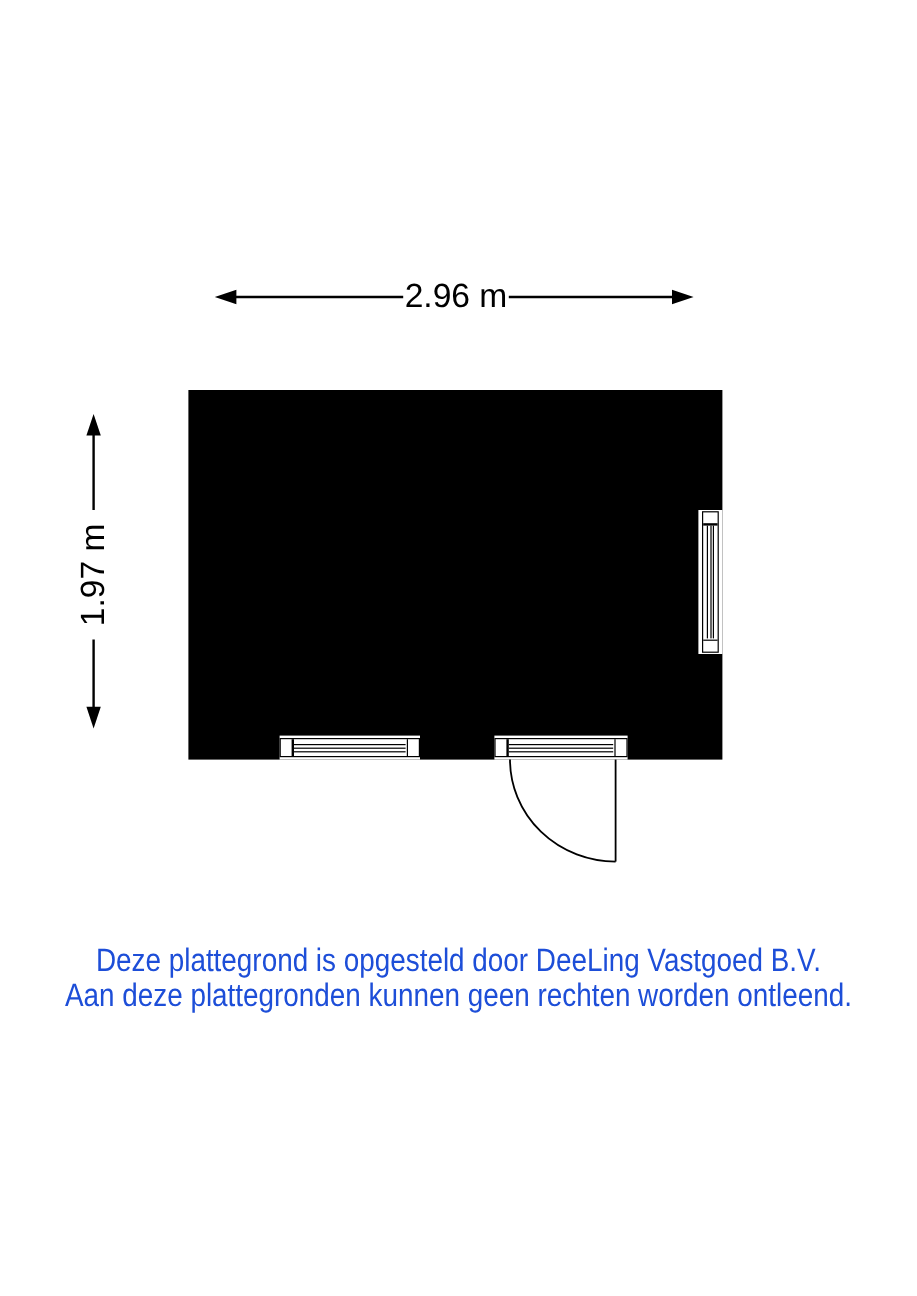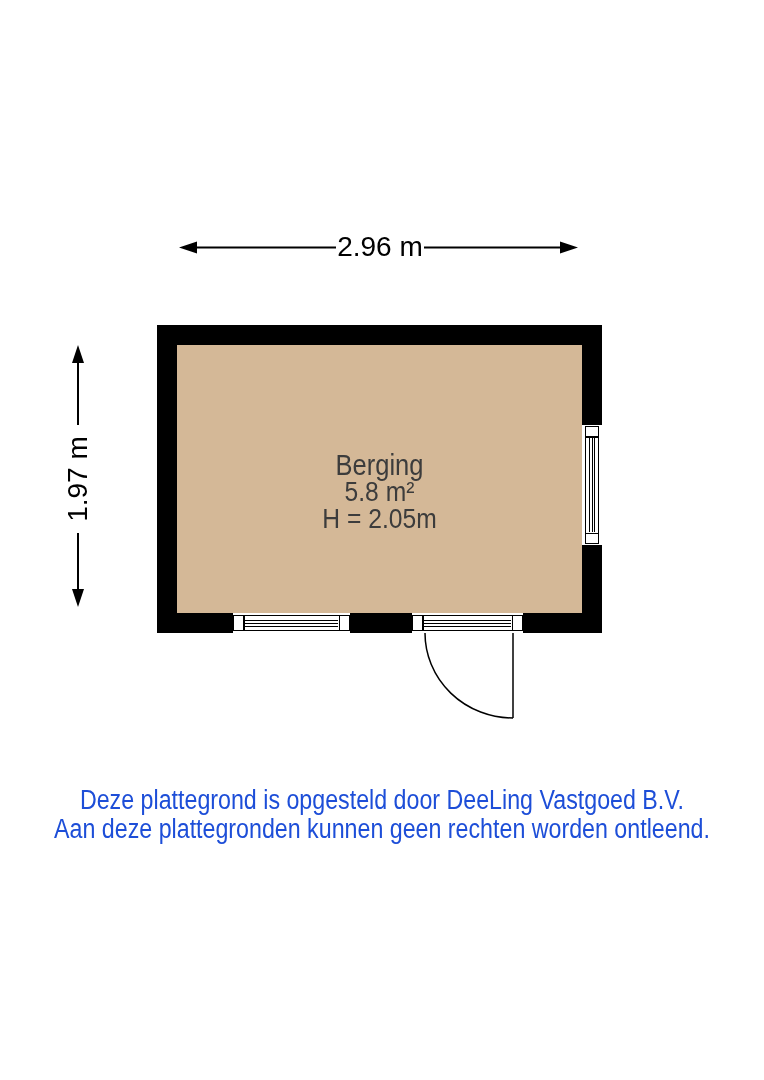--- a/index.html
+++ b/index.html
@@ -77,27 +77,20 @@
   <svg class="dim-left" viewBox="0 0 22 282" aria-hidden="true">
     <polygon points="11,10 5,28 17,28" fill="currentColor"></polygon>
     <line x1="11" y1="27" x2="11" y2="90" stroke="currentColor" stroke-width="2"></line>
     <line x1="11" y1="198" x2="11" y2="255" stroke="currentColor" stroke-width="2"></line>
     <polygon points="11,272 5,254 17,254" fill="currentColor"></polygon>
   </svg>
   <div class="dim-label-v">1.97 m</div>
 
   <div class="building">
 
-    <div class="floor">
-      <div class="room-label">
-        <div class="room-name">Berging</div>
-        <div class="room-area">5.8 m²</div>
-        <div class="room-height">H = 2.05m</div>
-      </div>
-    </div>
 
     <div class="opening h op-win-south">
       <div class="frame">
         <div class="cap cap-a"></div>
         <div class="cap cap-b"></div>
         <div class="wline wl1"></div>
         <div class="wline wl2"></div>
         <div class="wline wl3"></div>
       </div>
     </div>

